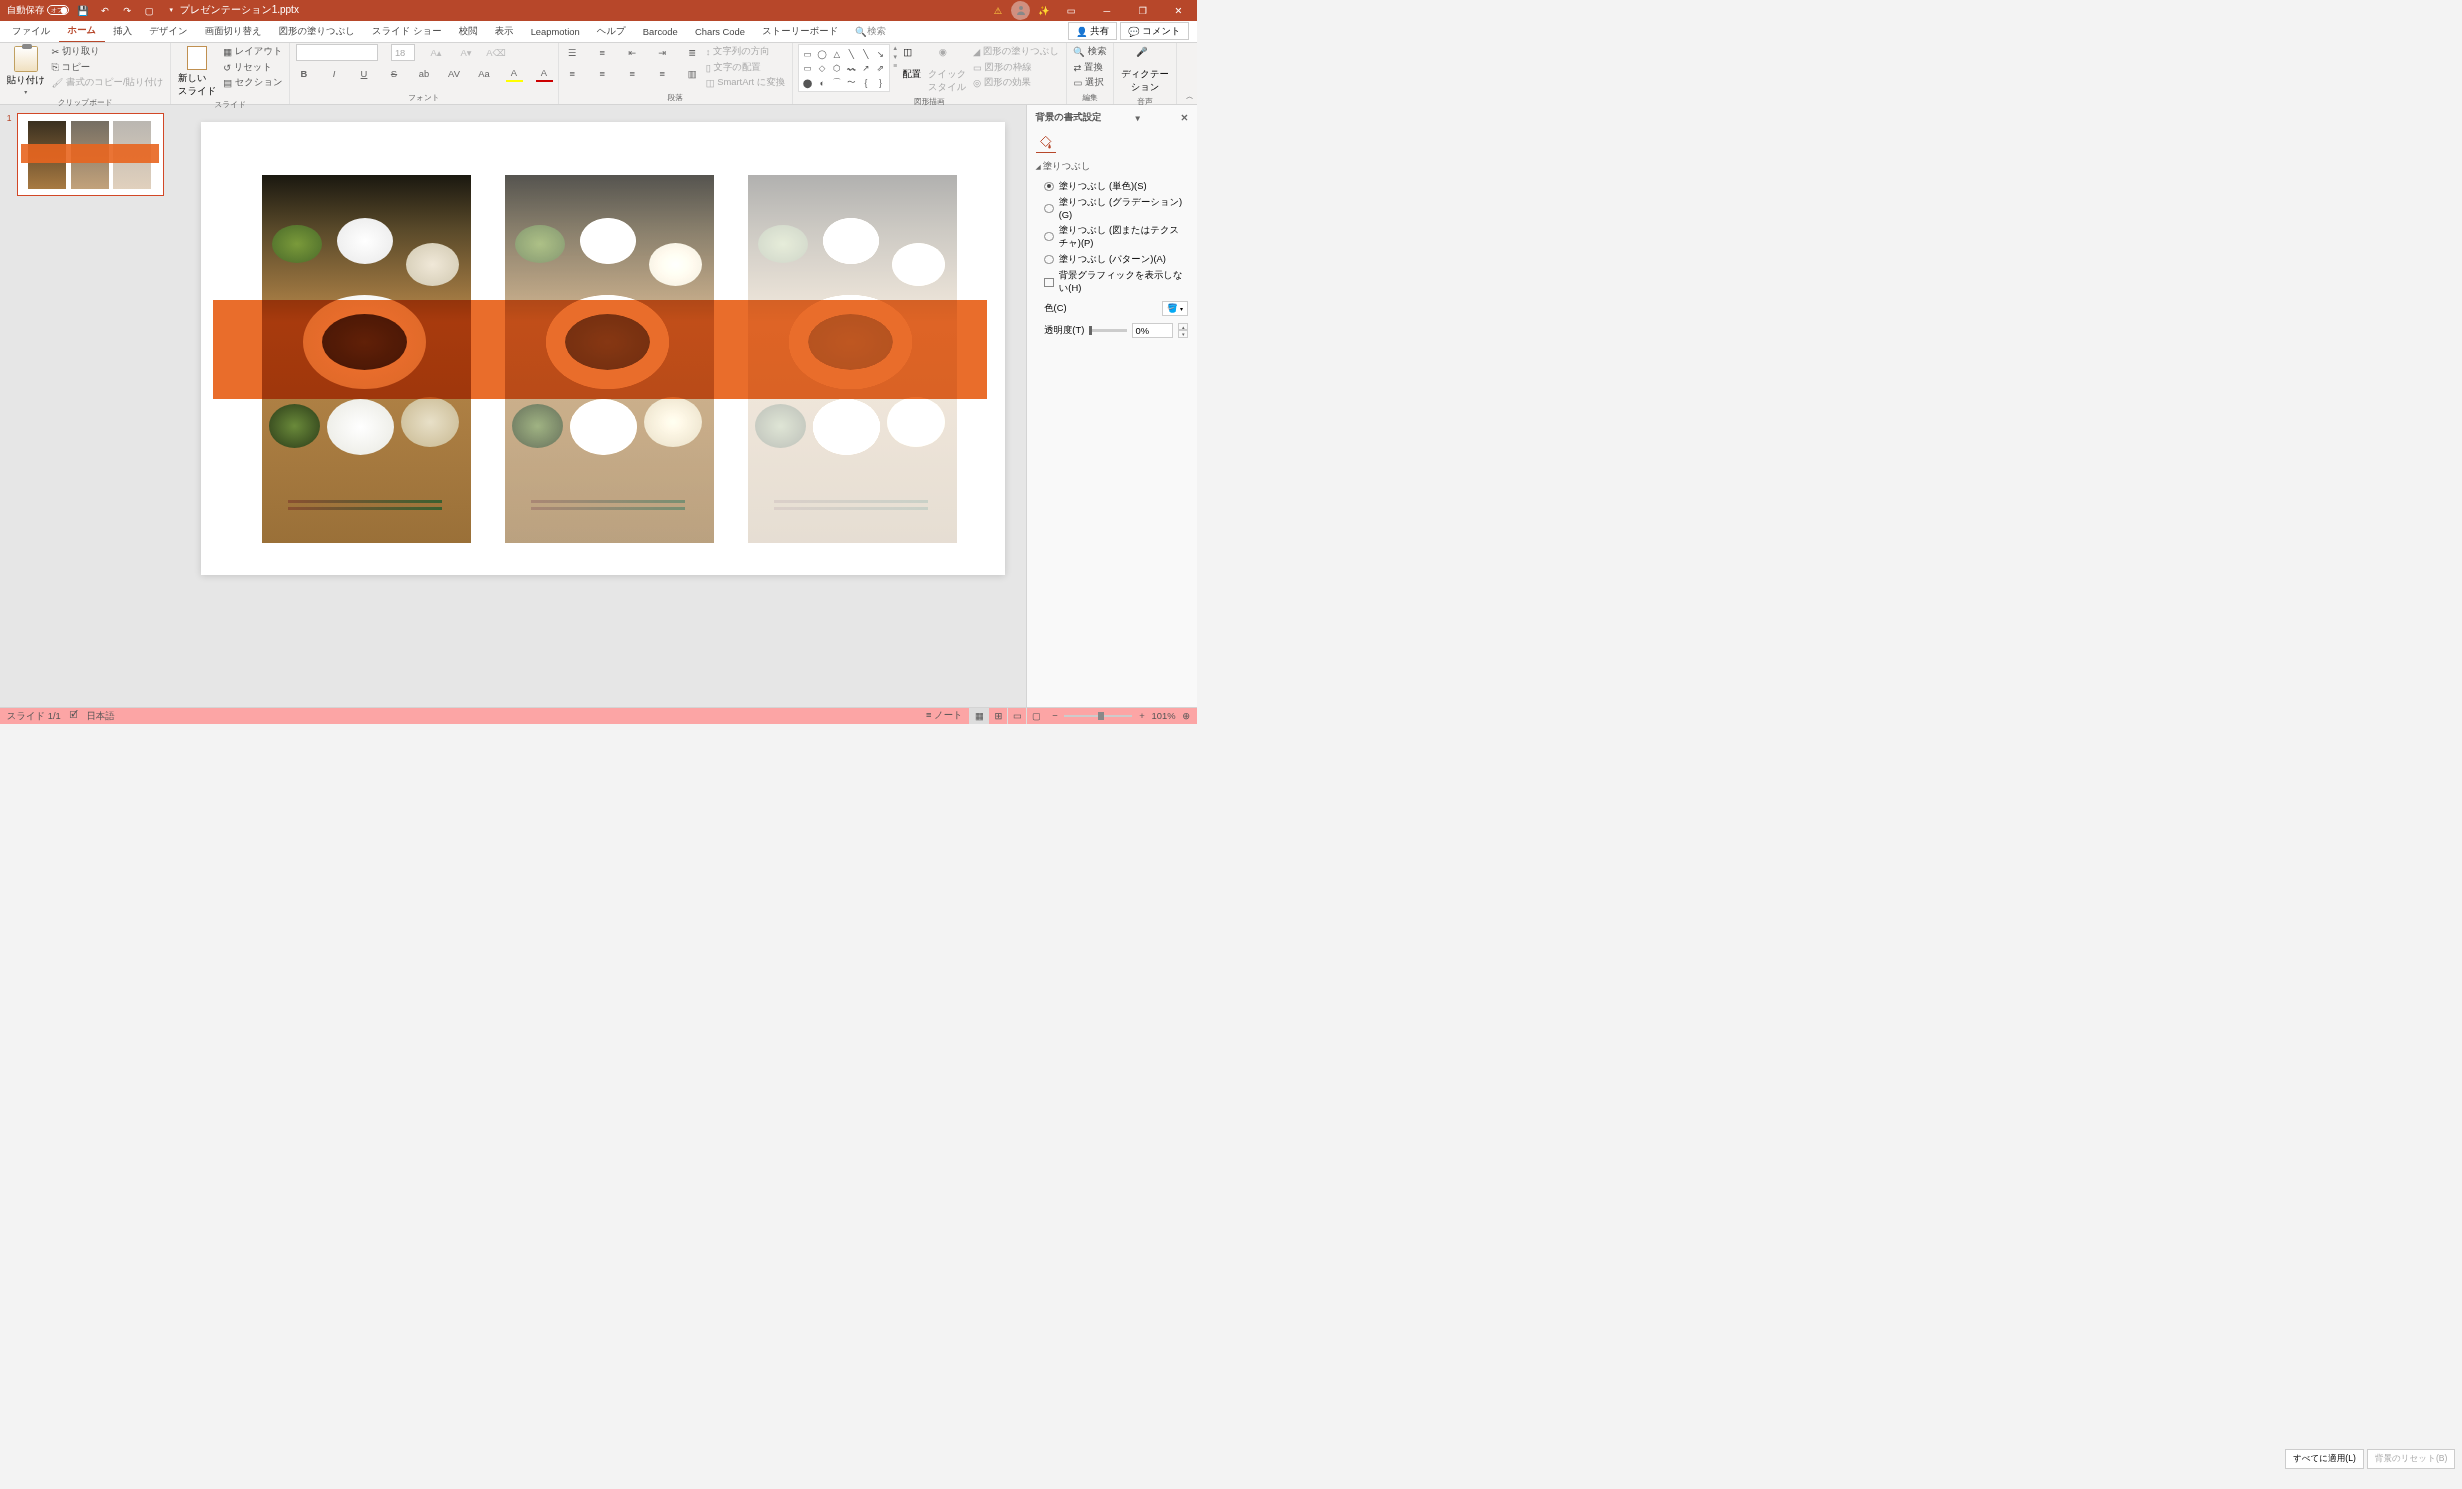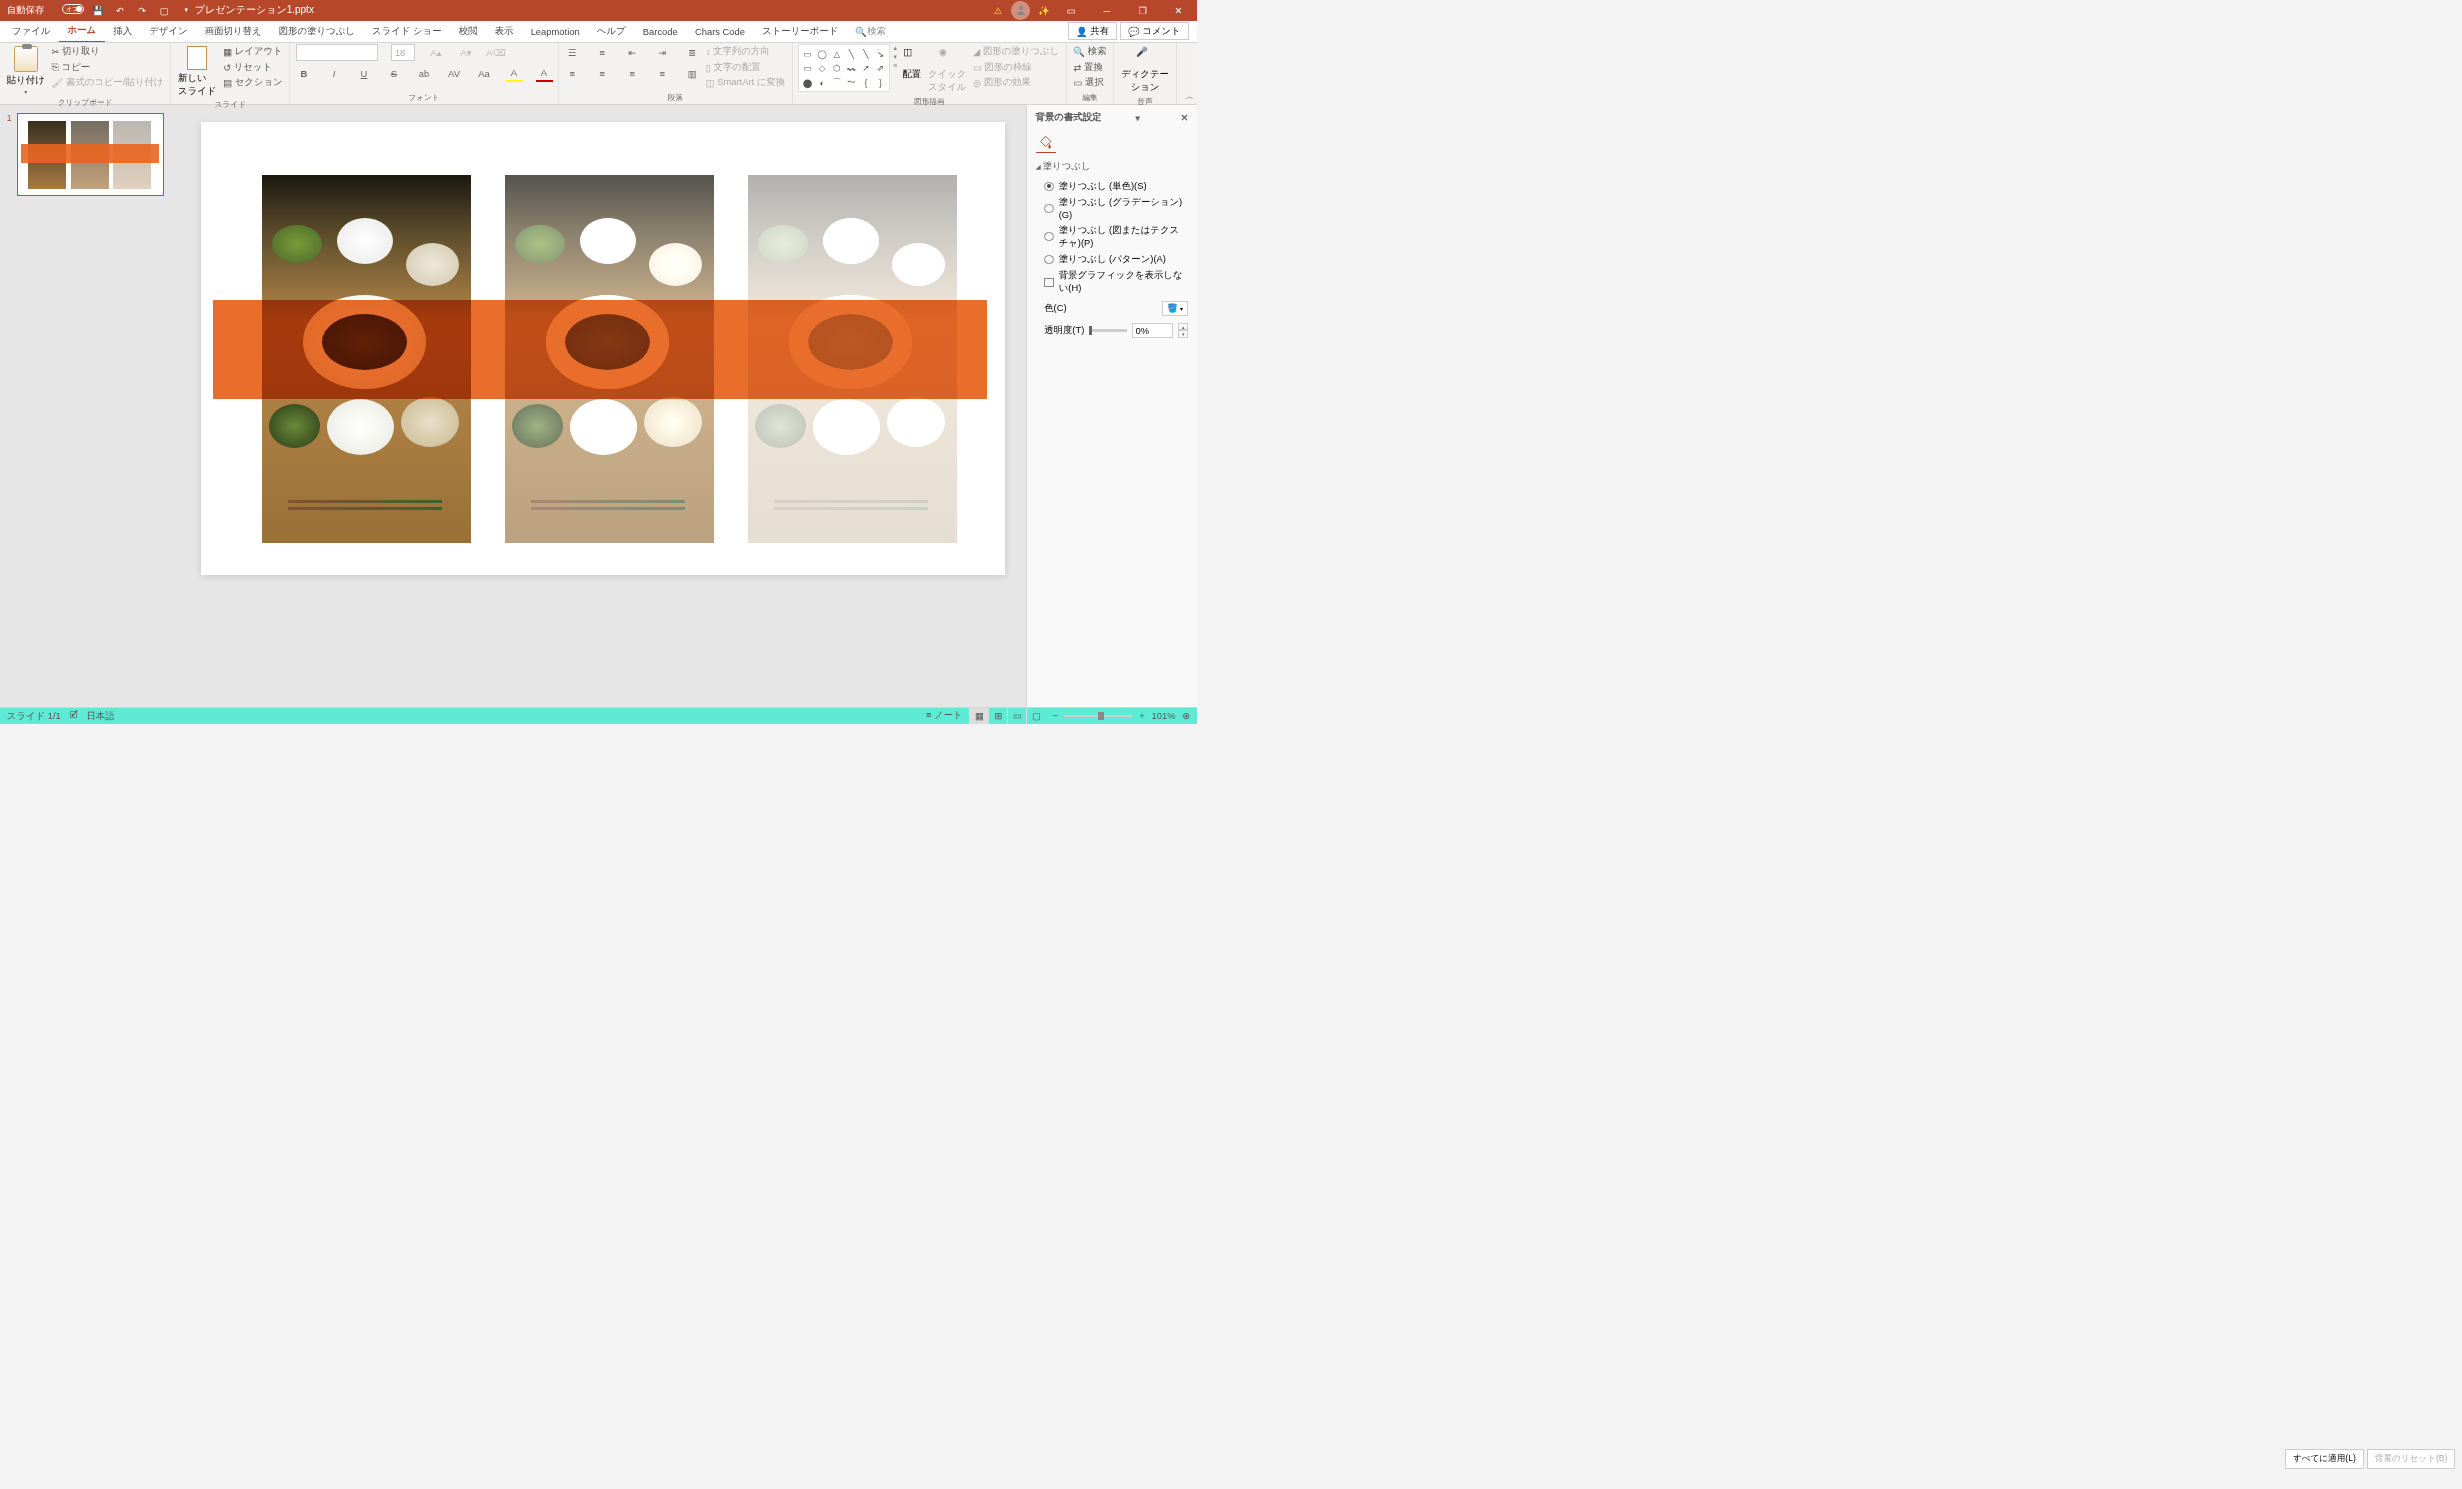--- a/index.html
+++ b/index.html
@@ -1,19 +1,19 @@
 <!DOCTYPE html>
 <html><head>
 <meta charset="utf-8">
 <style>
 *{box-sizing:border-box;margin:0;padding:0;font-family:"Meiryo UI","Segoe UI",sans-serif;font-size:9.4px;}
 body{background:#f3f3f3;overflow:hidden;width:1197px;height:724px;}
 .titlebar{background:#b7472a;height:20.5px;display:flex;align-items:center;color:#fff;}
 .titlebar-left{display:flex;align-items:center;gap:5.1px;padding-left:6.8px;}
-.autosave{display:flex;gap:18px;font-size:8.6px;}
+.autosave{display:flex;align-items:center;gap:3px;font-size:8.6px;}
 .toggle{width:22px;height:10.3px;border:0.9px solid #fff;border-radius:5.1px;position:relative;}
 .toggle::after{content:"";position:absolute;right:0.9px;top:0.9px;width:6.8px;height:6.8px;background:#fff;border-radius:50%;}
 .qat-btn{width:17px;height:17px;display:flex;align-items:center;justify-content:center;color:#fff;cursor:pointer;}
 .titlebar-center{flex:1;text-align:left;font-size:10px;}
 .titlebar-right{display:flex;align-items:center;gap:1.7px;padding-right:1.7px;}
 .win-btn{width:34px;height:20.5px;display:flex;align-items:center;justify-content:center;color:#fff;}
 .avatar{width:19px;height:19px;border-radius:50%;background:#d09080;display:flex;align-items:center;justify-content:center;margin:0 3.4px;}
 .tabs{background:#fff;height:22px;display:flex;align-items:center;border-bottom:0.9px solid #d4d4d4;padding:0 3.4px;justify-content:flex-end;}
 .tab{padding:0 8.6px;height:22px;display:flex;align-items:center;color:#444;cursor:pointer;font-size:9.4px;}
 .tab.active{color:#b7472a;border-bottom:1.7px solid #b7472a;font-weight:bold;}
@@ -58,21 +58,21 @@
 .field-row{display:flex;align-items:center;gap:5.1px;padding:3.4px 0 3.4px 8.6px;font-size:8.6px;}
 .color-btn{width:26px;height:15.4px;border:0.9px solid #ccc;background:#fff;margin-left:auto;display:flex;align-items:center;justify-content:center;}
 .slider{flex:1;height:2.6px;background:#ccc;position:relative;}
 .slider-thumb{position:absolute;left:0;top:-3.4px;width:2.6px;height:9.4px;background:#666;}
 .num-input{width:41px;height:15.4px;border:0.9px solid #ccc;background:#fff;padding:0 2.6px;font-size:8.6px;display:flex;align-items:center;}
 .spinner{width:10.3px;display:flex;flex-direction:column;}
 .spinner div{height:7.7px;border:0.9px solid #ccc;font-size:5.1px;text-align:center;line-height:6px;color:#666;}
 .pane-footer{position:absolute;bottom:20.5px;right:6.8px;display:flex;gap:3.4px;}
 .pane-footer-btn{border:0.9px solid #ccc;background:#fff;padding:2.6px 6.8px;font-size:8.6px;}
 .pane-footer-btn.disabled{color:#aaa;}
-.statusbar{height:17px;background:#5eead4;border-top:0.9px solid #d4d4d4;display:flex;align-items:center;padding:0 6.8px;font-size:8.6px;color:#555;}
+.statusbar{height:17px;background:#fca5a5;border-top:0.9px solid #d4d4d4;display:flex;align-items:center;padding:0 6.8px;font-size:8.6px;color:#555;}
 .status-right{margin-left:auto;display:flex;align-items:center;gap:6.8px;}
 .view-btns{display:flex;}
 .view-btn{width:19px;height:15.4px;display:flex;align-items:center;justify-content:center;border-left:0.9px solid #ddd;}
 .view-btn.active{background:#ddd;}
 .zoom-slider{width:68px;height:2.6px;background:#ccc;position:relative;}
 .zoom-thumb{position:absolute;left:50%;top:-2.6px;width:5.1px;height:7.7px;background:#888;}
 </style>
 </head>
 <body>
 

